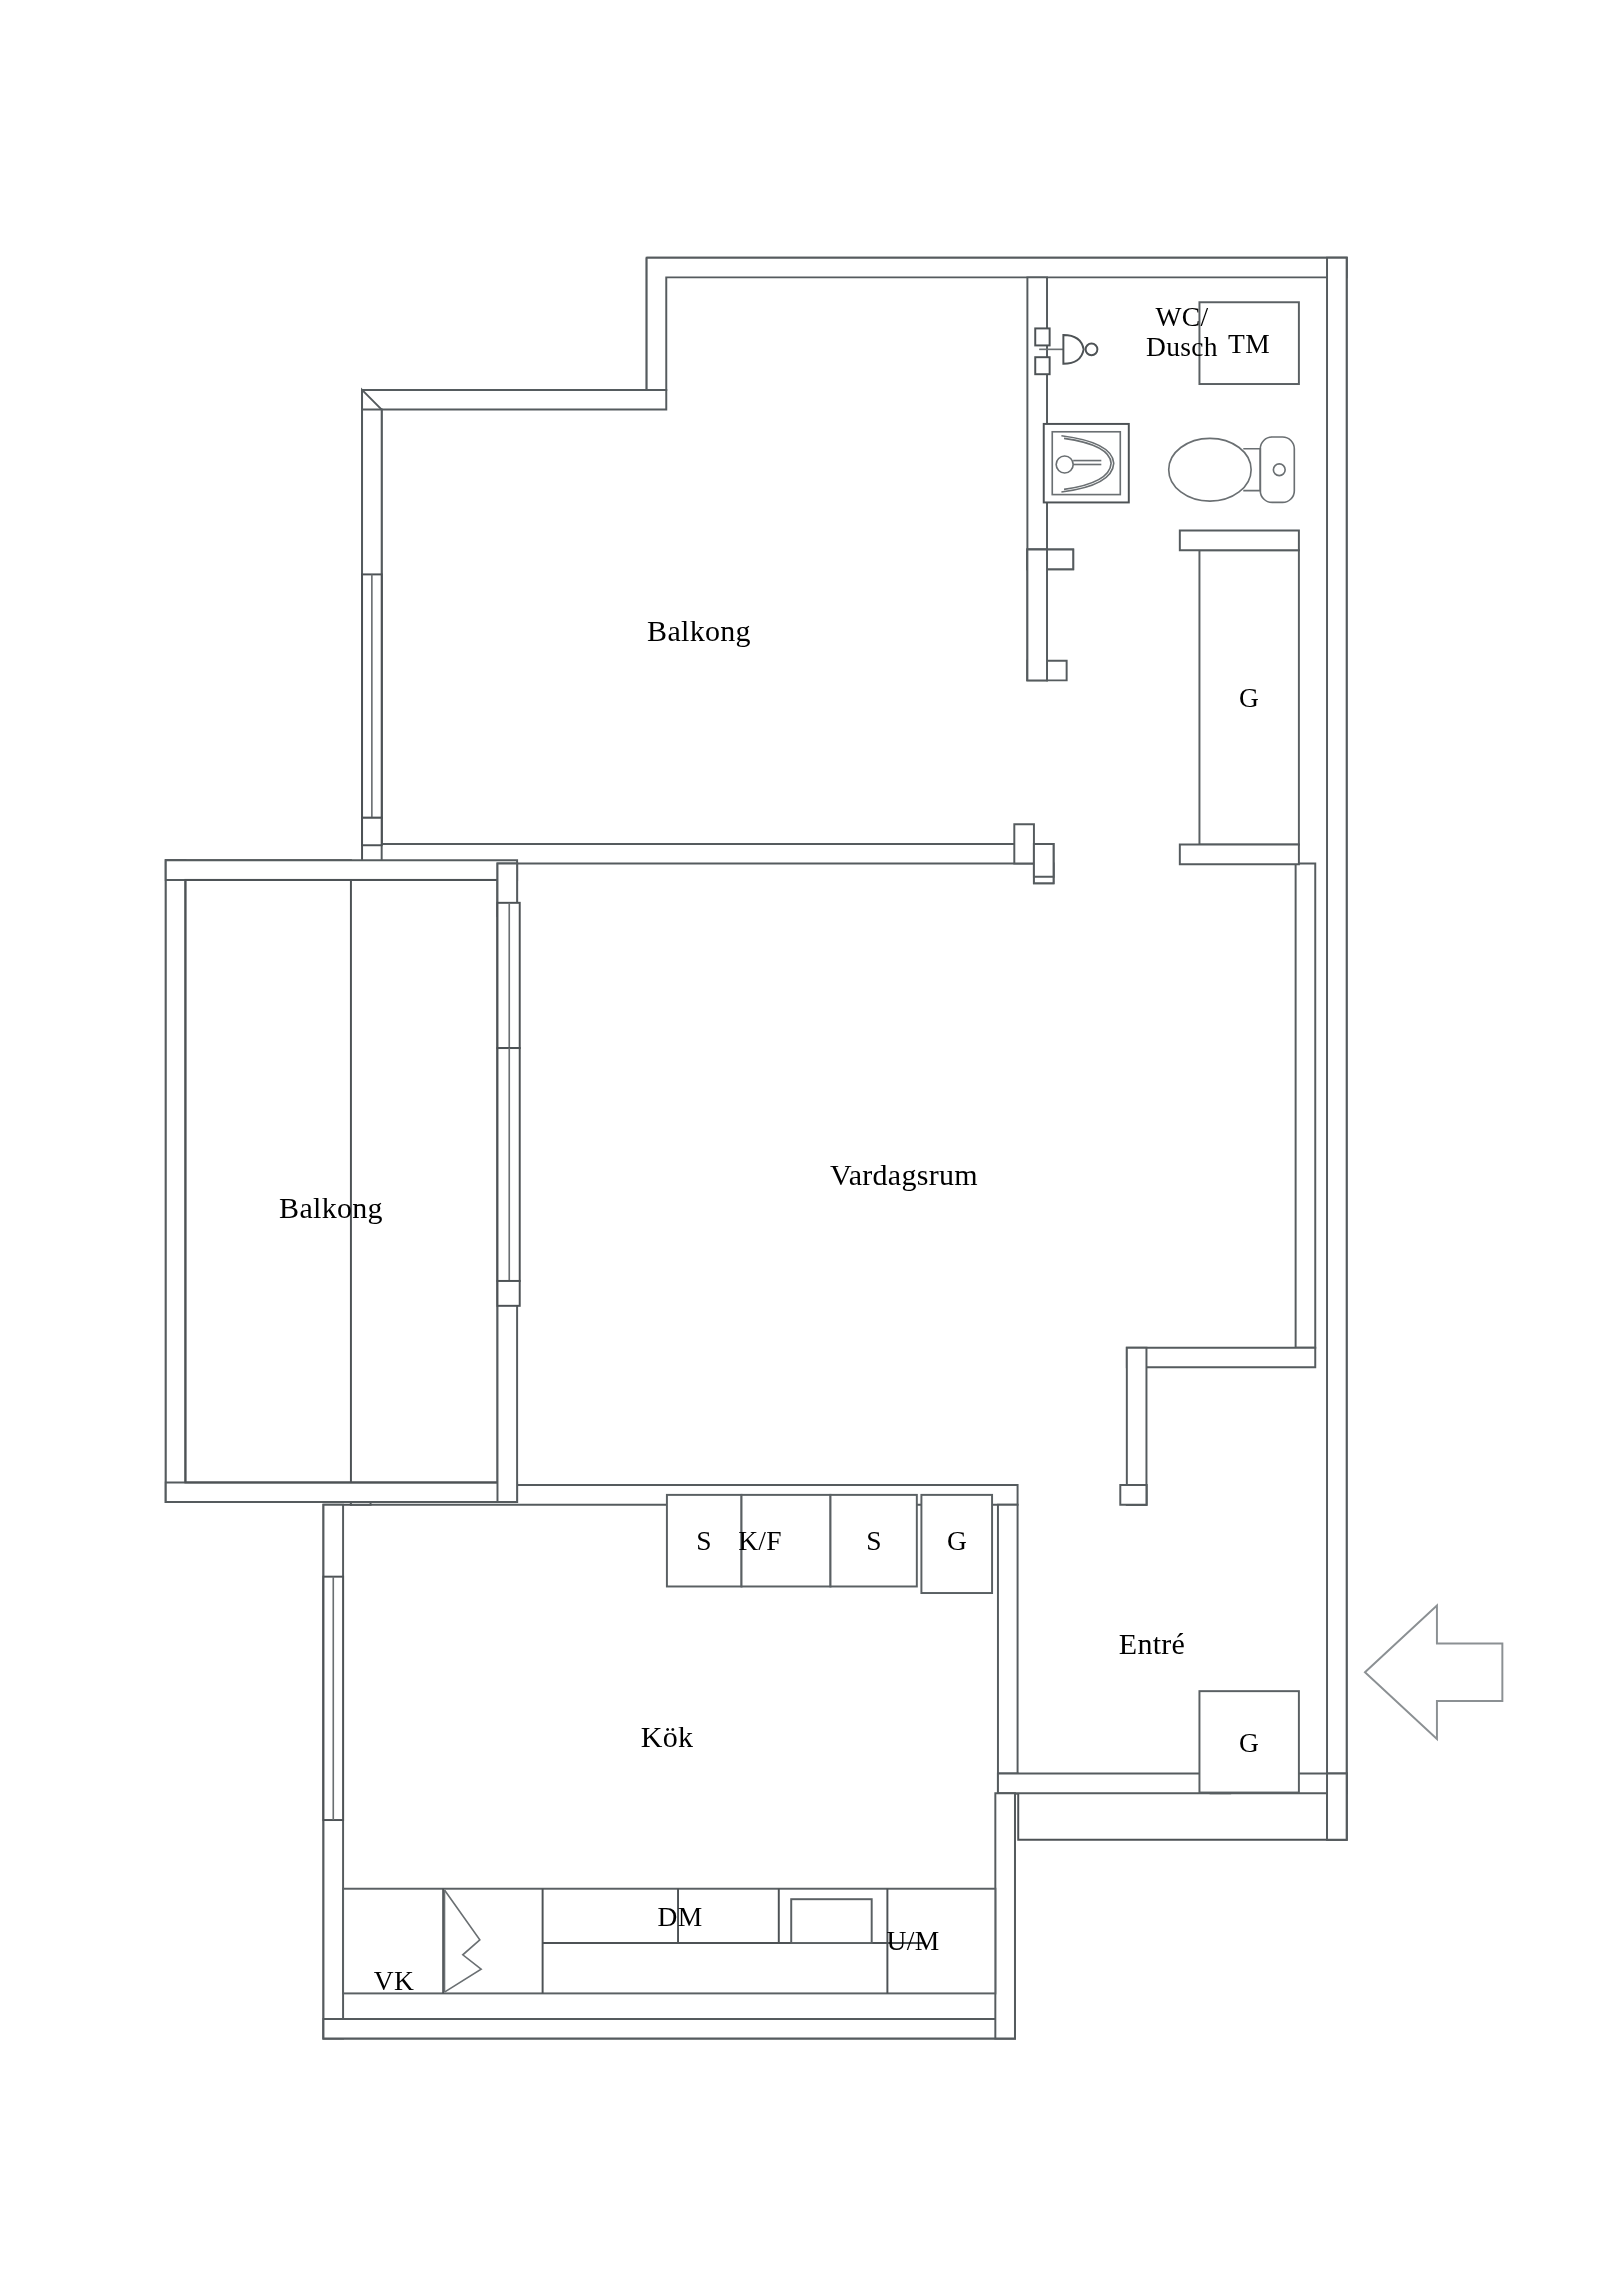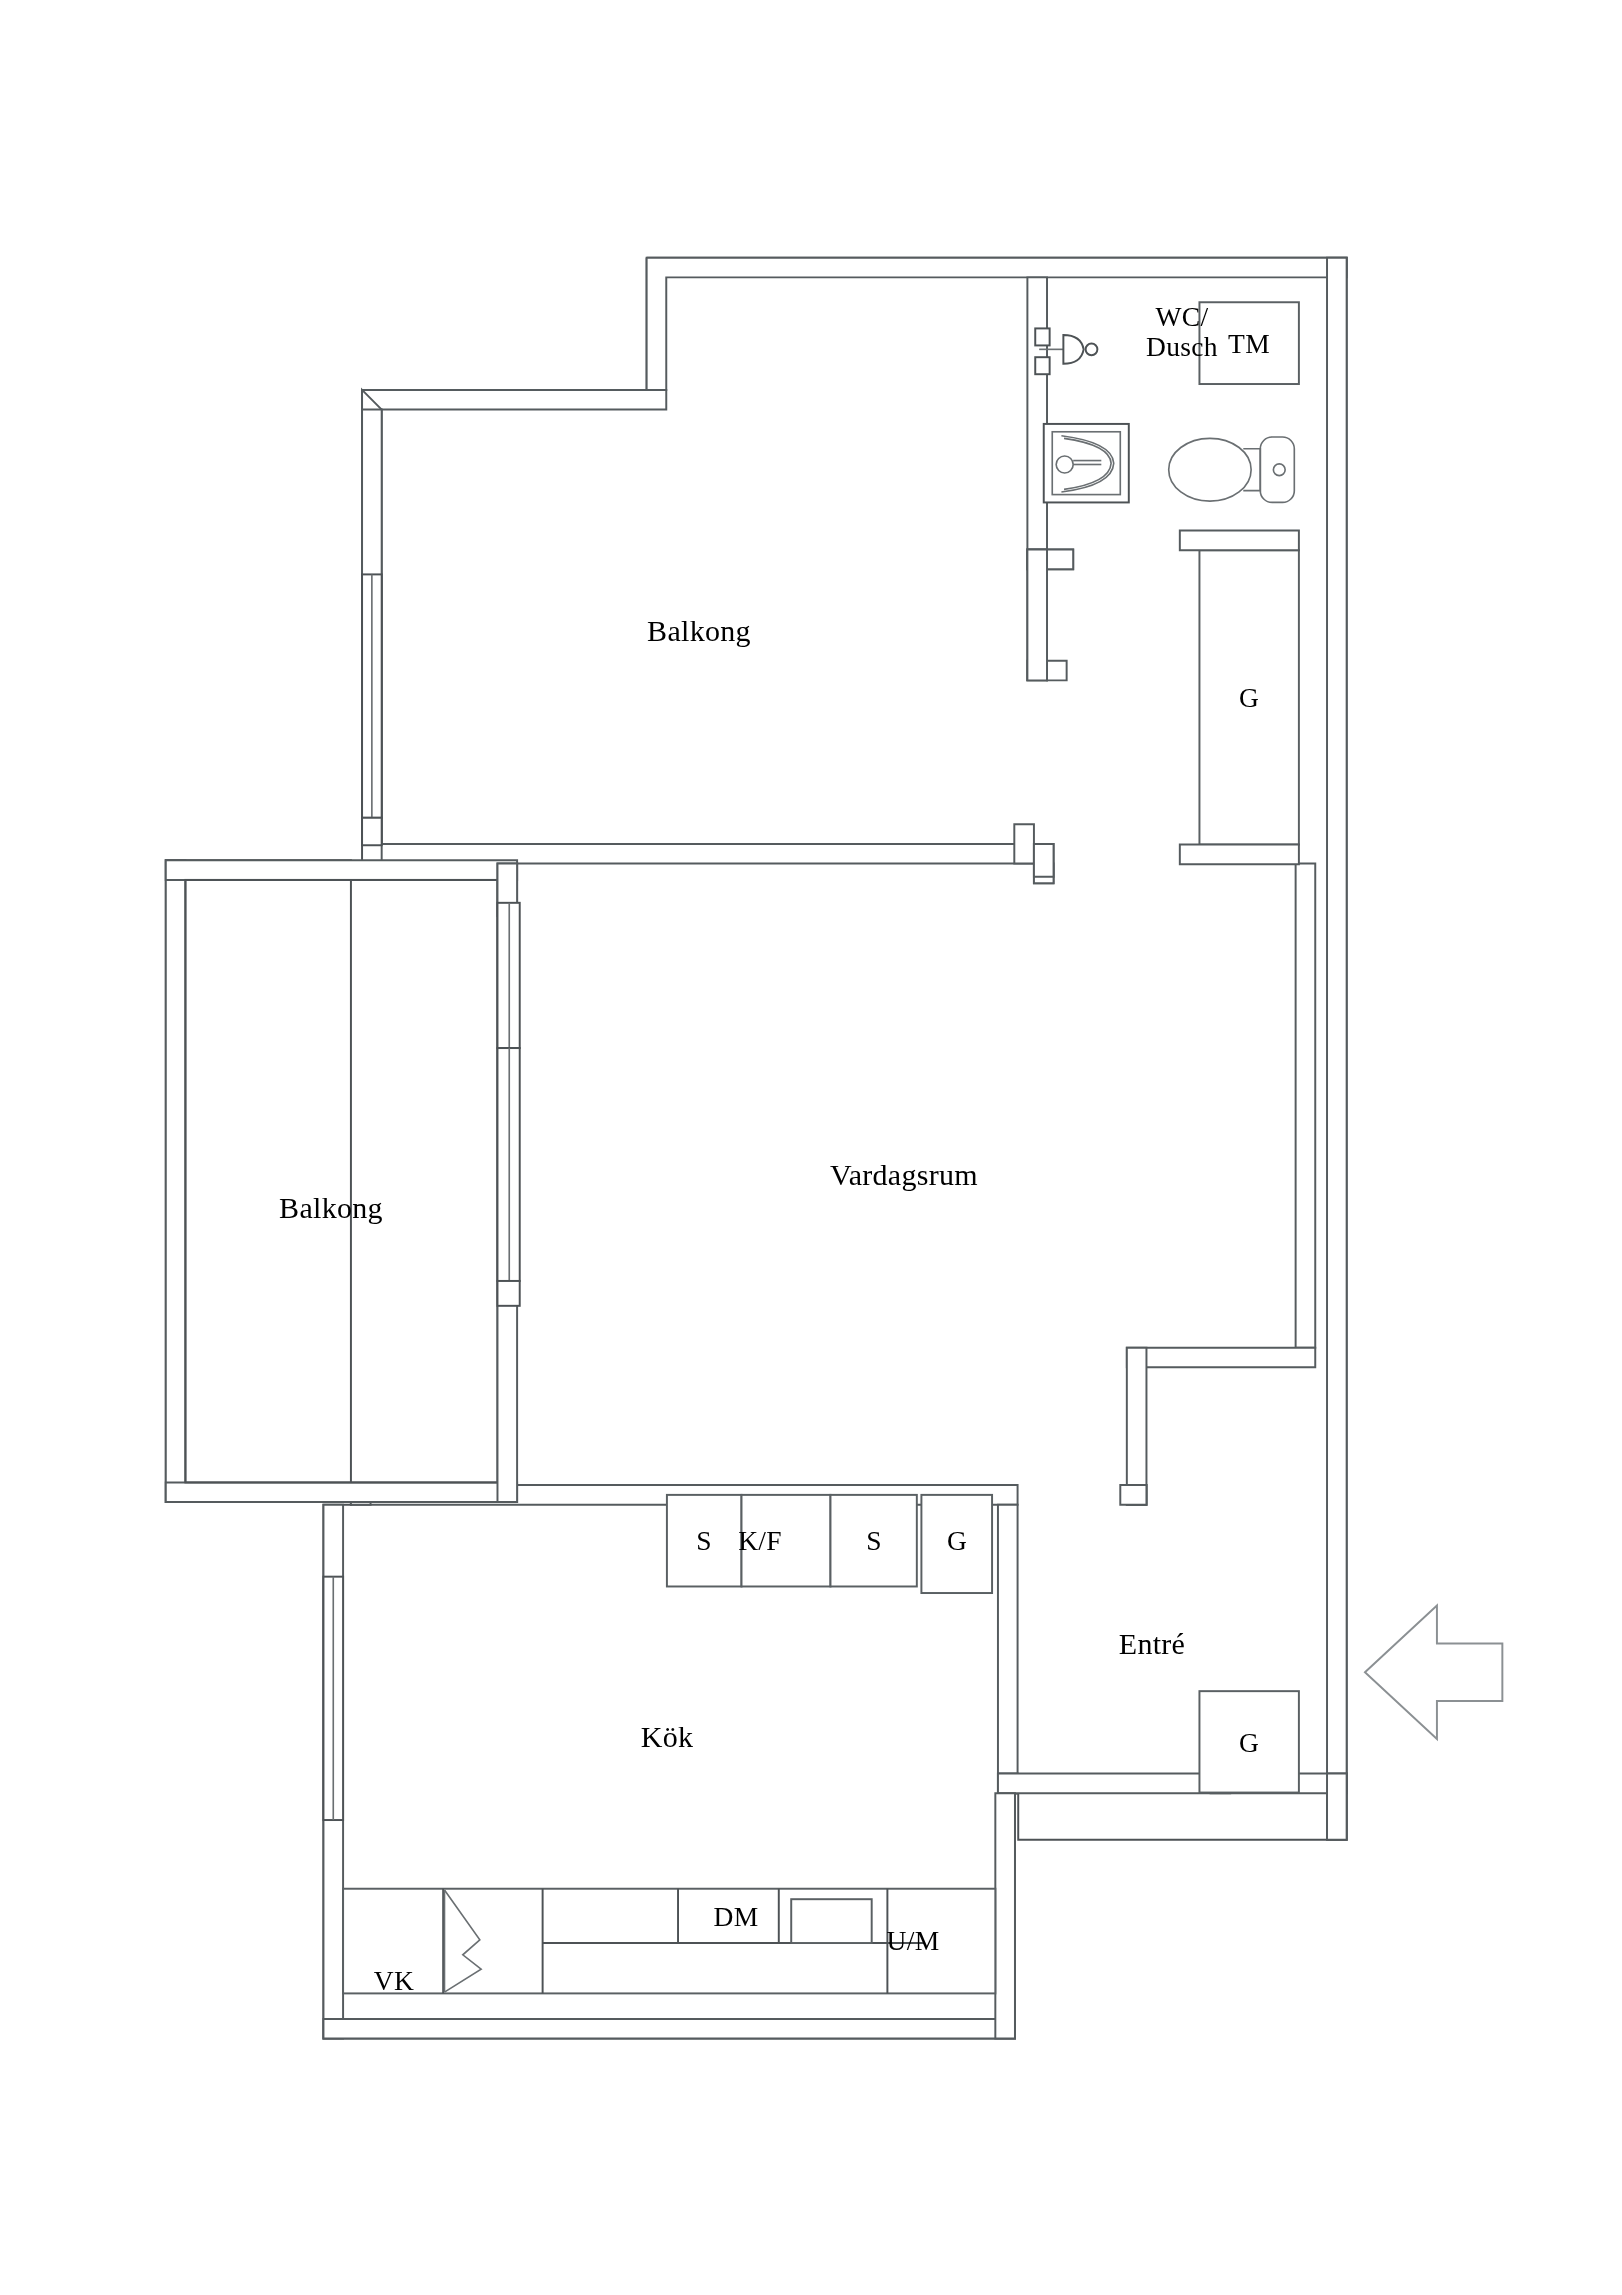--- a/index.html
+++ b/index.html
@@ -279,18 +279,18 @@
   <div class="label unit lbl-center" style="left:744px; top:1541px;margin-left:16px;">K/F</div>
 
   <div class="label unit lbl-center" style="left:874px; top:1541px;">S</div>
 
   <div class="label unit lbl-center" style="left:957px; top:1541px;">G</div>
 
   <div class="label unit lbl-center" style="left:1249px; top:1743px;">G</div>
 
   <div class="label unit lbl-center" style="left:394px; top:1981px;">VK</div>
 
-  <div class="label unit lbl-center" style="left:736px; top:1917px;">DM</div>
+  <div class="label unit lbl-center" style="left:680px; top:1917px;">DM</div>
 
   <div class="label unit lbl-center" style="left:913px; top:1941px;">U/M</div>
 
 </div>
 
 
 </body></html>

